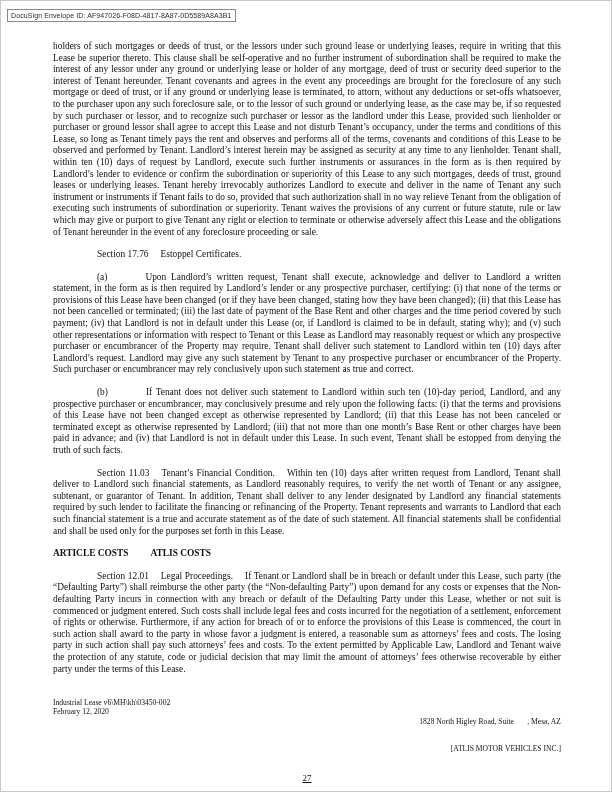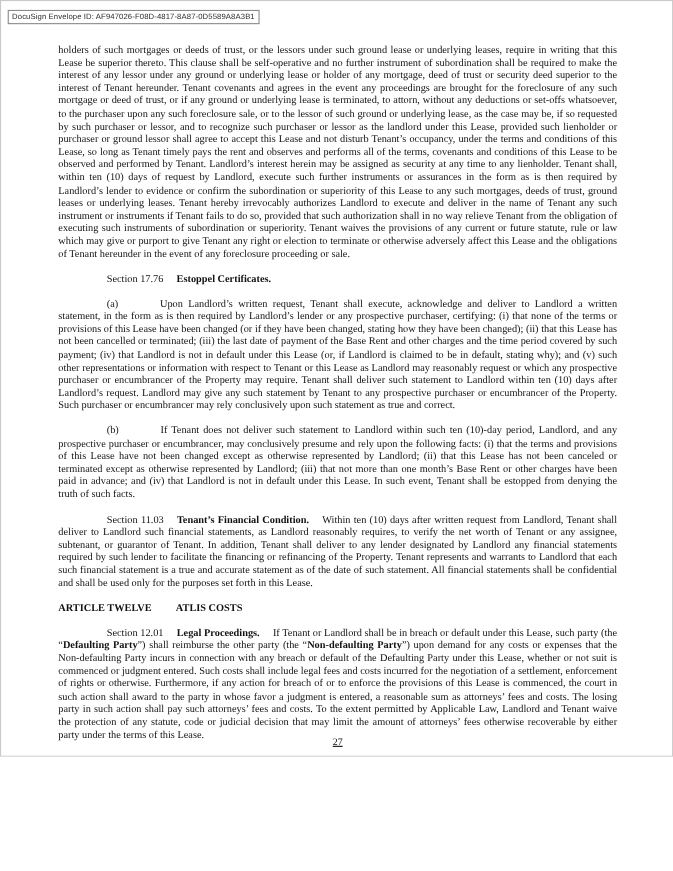--- a/index.html
+++ b/index.html
@@ -1,19 +1,19 @@
 <!DOCTYPE html>
 <html><head>
 <meta charset="utf-8">
 <style>
   html, body { margin: 0; padding: 0; background: #ffffff; }
   .page {
     position: relative;
     width: 612px;
-    height: 688px;
+    height: 792px;
     background: #ffffff;
     box-sizing: border-box;
     border: 1px solid #c9c9c9;
     font-family: "Liberation Serif", serif;
     color: #111111;
     overflow: hidden;
   }
   .ds-header {
     position: absolute;
     top: 8px;
@@ -31,21 +31,21 @@
     position: absolute;
     left: 52px;
     top: 40px;
     width: 508px;
     font-size: 9.4px;
     line-height: 11.6px;
     text-align: justify;
   }
   .content p { margin: 0 0 11px 0; }
   .indent { text-indent: 44px; }
-  .b { font-weight: bold; }
+  .b { font-weight: normal; }
   .gap-sm { display: inline-block; width: 12px; }
   .gap-md { display: inline-block; width: 22px; }
   .gap-lg { display: inline-block; width: 38px; }
   .article-heading { font-weight: bold; margin: 0 0 11px 0; text-align: left; }
   .footer {
     position: absolute;
     left: 52px;
     width: 508px;
     bottom: 8px;
     font-size: 7.6px;
@@ -73,23 +73,33 @@
     <p>holders of such mortgages or deeds of trust, or the lessors under such ground lease or underlying leases, require in writing that this Lease be superior thereto.  This clause shall be self-operative and no further instrument of subordination shall be required to make the interest of any lessor under any ground or underlying lease or holder of any mortgage, deed of trust or security deed superior to the interest of Tenant hereunder.  Tenant covenants and agrees in the event any proceedings are brought for the foreclosure of any such mortgage or deed of trust, or if any ground or underlying lease is terminated, to attorn, without any deductions or set-offs whatsoever, to the purchaser upon any such foreclosure sale, or to the lessor of such ground or underlying lease, as the case may be, if so requested by such purchaser or lessor, and to recognize such purchaser or lessor as the landlord under this Lease, provided such lienholder or purchaser or ground lessor shall agree to accept this Lease and not disturb Tenant’s occupancy, under the terms and conditions of this Lease, so long as Tenant timely pays the rent and observes and performs all of the terms, covenants and conditions of this Lease to be observed and performed by Tenant.  Landlord’s interest herein may be assigned as security at any time to any lienholder.  Tenant shall, within ten (10) days of request by Landlord, execute such further instruments or assurances in the form as is then required by Landlord’s lender to evidence or confirm the subordination or superiority of this Lease to any such mortgages, deeds of trust, ground leases or underlying leases.  Tenant hereby irrevocably authorizes Landlord to execute and deliver in the name of Tenant any such instrument or instruments if Tenant fails to do so, provided that such authorization shall in no way relieve Tenant from the obligation of executing such instruments of subordination or superiority.  Tenant waives the provisions of any current or future statute, rule or law which may give or purport to give Tenant any right or election to terminate or otherwise adversely affect this Lease and the obligations of Tenant hereunder in the event of any foreclosure proceeding or sale.</p>
 
     <p class="indent"><span>Section 17.76</span><span class="gap-sm"></span><span class="b">Estoppel Certificates.</span></p>
 
     <p class="indent"><span>(a)</span><span class="gap-lg"></span><span>Upon Landlord’s written request, Tenant shall execute, acknowledge and deliver to Landlord a written statement, in the form as is then required by Landlord’s lender or any prospective purchaser, certifying: (i) that none of the terms or provisions of this Lease have been changed (or if they have been changed, stating how they have been changed); (ii) that this Lease has not been cancelled or terminated; (iii) the last date of payment of the Base Rent and other charges and the time period covered by such payment; (iv) that Landlord is not in default under this Lease (or, if Landlord is claimed to be in default, stating why); and (v) such other representations or information with respect to Tenant or this Lease as Landlord may reasonably request or which any prospective purchaser or encumbrancer of the Property may require. Tenant shall deliver such statement to Landlord within ten (10) days after Landlord’s request. Landlord may give any such statement by Tenant to any prospective purchaser or encumbrancer of the Property.  Such purchaser or encumbrancer may rely conclusively upon such statement as true and correct.</span></p>
 
     <p class="indent"><span>(b)</span><span class="gap-lg"></span><span>If Tenant does not deliver such statement to Landlord within such ten (10)-day period, Landlord, and any prospective purchaser or encumbrancer, may conclusively presume and rely upon the following facts: (i) that the terms and provisions of this Lease have not been changed except as otherwise represented by Landlord; (ii) that this Lease has not been canceled or terminated except as otherwise represented by Landlord; (iii) that not more than one month’s Base Rent or other charges have been paid in advance; and (iv) that Landlord is not in default under this Lease. In such event, Tenant shall be estopped from denying the truth of such facts.</span></p>
 
     <p class="indent"><span>Section 11.03</span><span class="gap-sm"></span><span class="b">Tenant’s Financial Condition.</span><span class="gap-sm"></span><span>Within ten (10) days after written request from Landlord, Tenant shall deliver to Landlord such financial statements, as Landlord reasonably requires, to verify the net worth of Tenant or any assignee, subtenant, or guarantor of Tenant.  In addition, Tenant shall deliver to any lender designated by Landlord any financial statements required by such lender to facilitate the financing or refinancing of the Property.  Tenant represents and warrants to Landlord that each such financial statement is a true and accurate statement as of the date of such statement.  All financial statements shall be confidential and shall be used only for the purposes set forth in this Lease.</span></p>
 
-    <p class="article-heading"><span>ARTICLE TWELVE</span><span class="gap-md"></span><span>ATLIS COSTS</span></p>
+    <p class="article-heading"><span>ARTICLE COSTS</span><span class="gap-md"></span><span>ATLIS COSTS</span></p>
 
     <p class="indent"><span>Section 12.01</span><span class="gap-sm"></span><span class="b">Legal Proceedings.</span><span class="gap-sm"></span><span>If Tenant or Landlord shall be in breach or default under this Lease, such party (the “</span><span class="b">Defaulting Party</span><span>”) shall reimburse the other party (the “</span><span class="b">Non-defaulting Party</span><span>”) upon demand for any costs or expenses that the Non-defaulting Party incurs in connection with any breach or default of the Defaulting Party under this Lease, whether or not suit is commenced or judgment entered.  Such costs shall include legal fees and costs incurred for the negotiation of a settlement, enforcement of rights or otherwise.  Furthermore, if any action for breach of or to enforce the provisions of this Lease is commenced, the court in such action shall award to the party in whose favor a judgment is entered, a reasonable sum as attorneys’ fees and costs.  The losing party in such action shall pay such attorneys’ fees and costs.  To the extent permitted by Applicable Law, Landlord and Tenant waive the protection of any statute, code or judicial decision that may limit the amount of attorneys’ fees otherwise recoverable by either party under the terms of this Lease.</span></p>
 
   </div>
 
   <div class="footer">
+    <div class="footer-cols">
+      <div class="footer-left">
+        <div>Industrial Lease v6\MH\kh\03450-002</div>
+        <div>February 12, 2020</div>
+      </div>
+      <div class="footer-right">
+        <div>1828 North Higley Road, Suite       , Mesa, AZ</div>
+        <div>[ATLIS MOTOR VEHICLES INC.]</div>
+      </div>
+    </div>
     <div class="page-number">27</div>
   </div>
 
 </div>
 
 </body></html>

